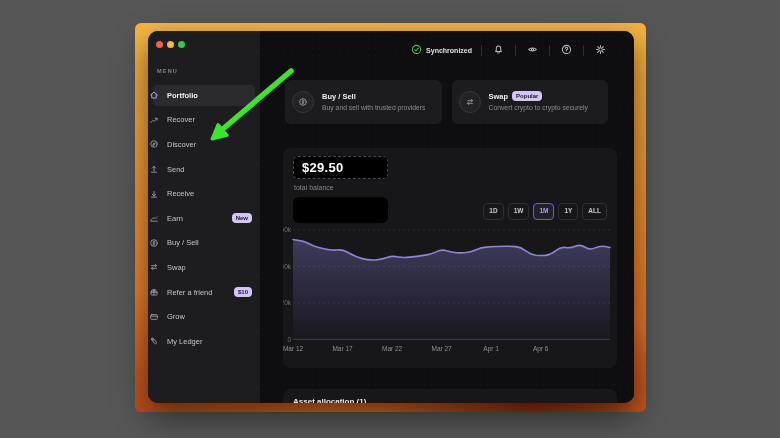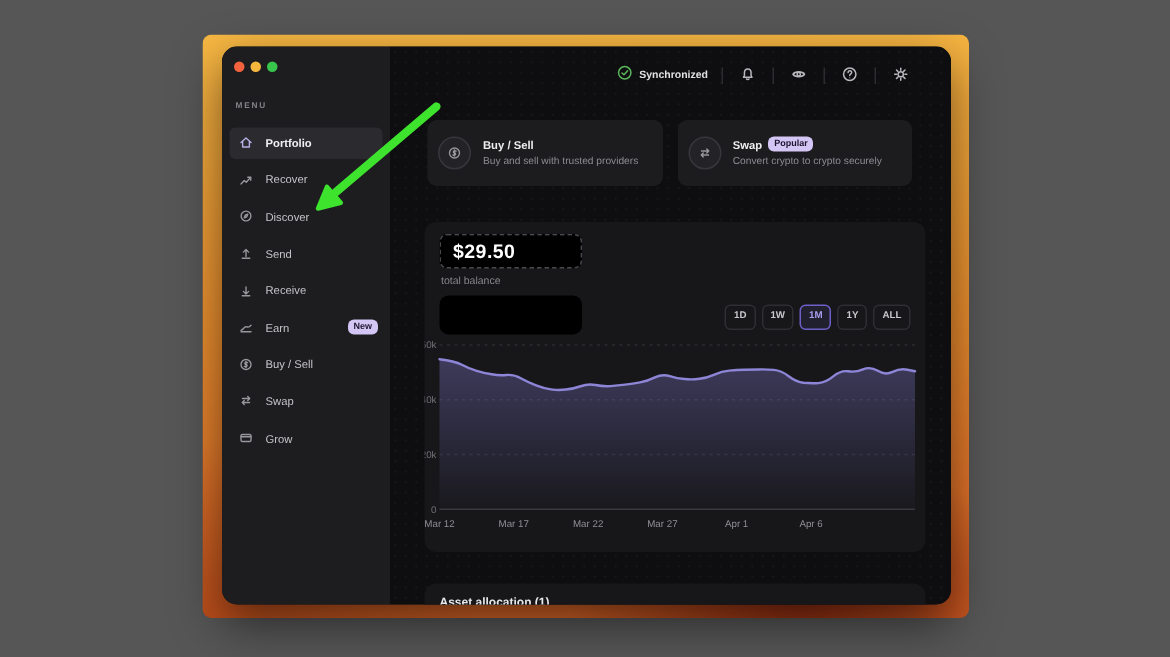--- a/index.html
+++ b/index.html
@@ -12,21 +12,21 @@
       linear-gradient(178deg,#f7b843 0%,#f2a338 25%,#ec8d2e 52%,#e2742a 78%,#d96426 100%);}
   .window{position:absolute;left:148px;top:31px;width:486px;height:372px;border-radius:10px;
     background:#0e0e10;overflow:hidden;box-shadow:0 12px 32px rgba(0,0,0,0.55);}
   
   .sidebar{position:absolute;left:0;top:0;bottom:0;width:112px;background:#1d1d20;}
   .traffic-lights{position:absolute;left:8px;top:10px;display:flex;gap:4px;}
   .tl{width:7px;height:7px;border-radius:50%;display:inline-block;}
   .tl.red{background:#f4623d;}.tl.yellow{background:#f6b73c;}.tl.green{background:#37c54b;}
   .menu-label{position:absolute;left:9px;top:37px;font-size:5.5px;font-weight:bold;letter-spacing:1.2px;color:#828288;}
   .nav{position:absolute;left:0;right:0;top:52px;}
-  .nav-item{position:relative;height:24.6px;display:flex;align-items:center;padding:0 8px 0 10px;cursor:pointer;}
+  .nav-item{position:relative;height:24.6px;display:flex;align-items:center;padding:0 8px 0 0;cursor:pointer;}
   .nav-item.active::before{content:"";position:absolute;left:5px;right:5px;top:2px;bottom:2px;background:#2b2b2f;border-radius:4px;}
   .nicon{position:relative;width:11px;height:11px;display:inline-flex;align-items:center;justify-content:center;margin-right:8px;}
   .nicon svg{display:block;}
   .nlabel{position:relative;font-size:7.5px;color:#c4c4c8;}
   .nav-item.active .nlabel{color:#f0f0f2;font-weight:bold;}
   .badge{position:relative;margin-left:auto;background:#d3c6f4;color:#1d142e;font-size:6px;font-weight:bold;
     padding:2px 4px;border-radius:4px;line-height:1;}
   
   .main{position:absolute;left:112px;right:0;top:0;bottom:0;background:#0e0e10;
     background-image:radial-gradient(rgba(255,255,255,0.035) 0.8px, transparent 0.9px);background-size:7px 7px;}
@@ -144,25 +144,47 @@
               <svg width="10" height="10" viewBox="0 0 12 12" fill="none" stroke="#97979c" stroke-width="1.1" stroke-linecap="round" stroke-linejoin="round">
                 <path d="M3.2 4.4 H9 M7.4 2.8 L9 4.4 L7.4 6"></path>
                 <path d="M8.8 7.6 H3 M4.6 6 L3 7.6 L4.6 9.2"></path>
               </svg>
             </span>
             <span class="nlabel">Swap</span>
           </div>
           <div class="nav-item">
             <span class="nicon">
               <svg width="10" height="10" viewBox="0 0 12 12" fill="none" stroke="#97979c" stroke-width="1.1" stroke-linecap="round" stroke-linejoin="round">
+                <rect x="2.4" y="4.8" width="7.2" height="4.8" rx="0.6"></rect>
+                <path d="M6 4.8 V9.6 M2.4 6.4 H9.6"></path>
+                <path d="M6 4.8 C4.2 4.8 3.6 2.8 5 2.8 C6 2.8 6 4.2 6 4.8 C6 4.2 6 2.8 7 2.8 C8.4 2.8 7.8 4.8 6 4.8"></path>
+              </svg>
+            </span>
+            <span class="nlabel">Refer a friend</span>
+            <span class="badge">$10</span>
+          </div>
+          <div class="nav-item">
+            <span class="nicon">
+              <svg width="10" height="10" viewBox="0 0 12 12" fill="none" stroke="#97979c" stroke-width="1.1" stroke-linecap="round" stroke-linejoin="round">
                 <rect x="2" y="3.2" width="8" height="5.6" rx="1"></rect>
                 <path d="M2 5 H10"></path>
               </svg>
             </span>
             <span class="nlabel">Grow</span>
+          </div>
+          <div class="nav-item">
+            <span class="nicon">
+              <svg width="10" height="10" viewBox="0 0 12 12" fill="none" stroke="#97979c" stroke-width="1.1" stroke-linecap="round" stroke-linejoin="round">
+                <g transform="rotate(-40 6 6)">
+                  <rect x="4.7" y="2" width="2.6" height="8" rx="1.2"></rect>
+                  <circle cx="6" cy="4" r="0.7"></circle>
+                </g>
+              </svg>
+            </span>
+            <span class="nlabel">My Ledger</span>
           </div>
         </nav>
     </aside>
 
     <section class="main">
       <header class="topbar" id="topbar">
         <div class="sync">
           <span>
             <svg width="11" height="11" viewBox="0 0 12 12" fill="none" stroke="#5ab55a" stroke-width="1.1" stroke-linecap="round" stroke-linejoin="round">
                 <circle cx="6" cy="6" r="4.5"></circle>

